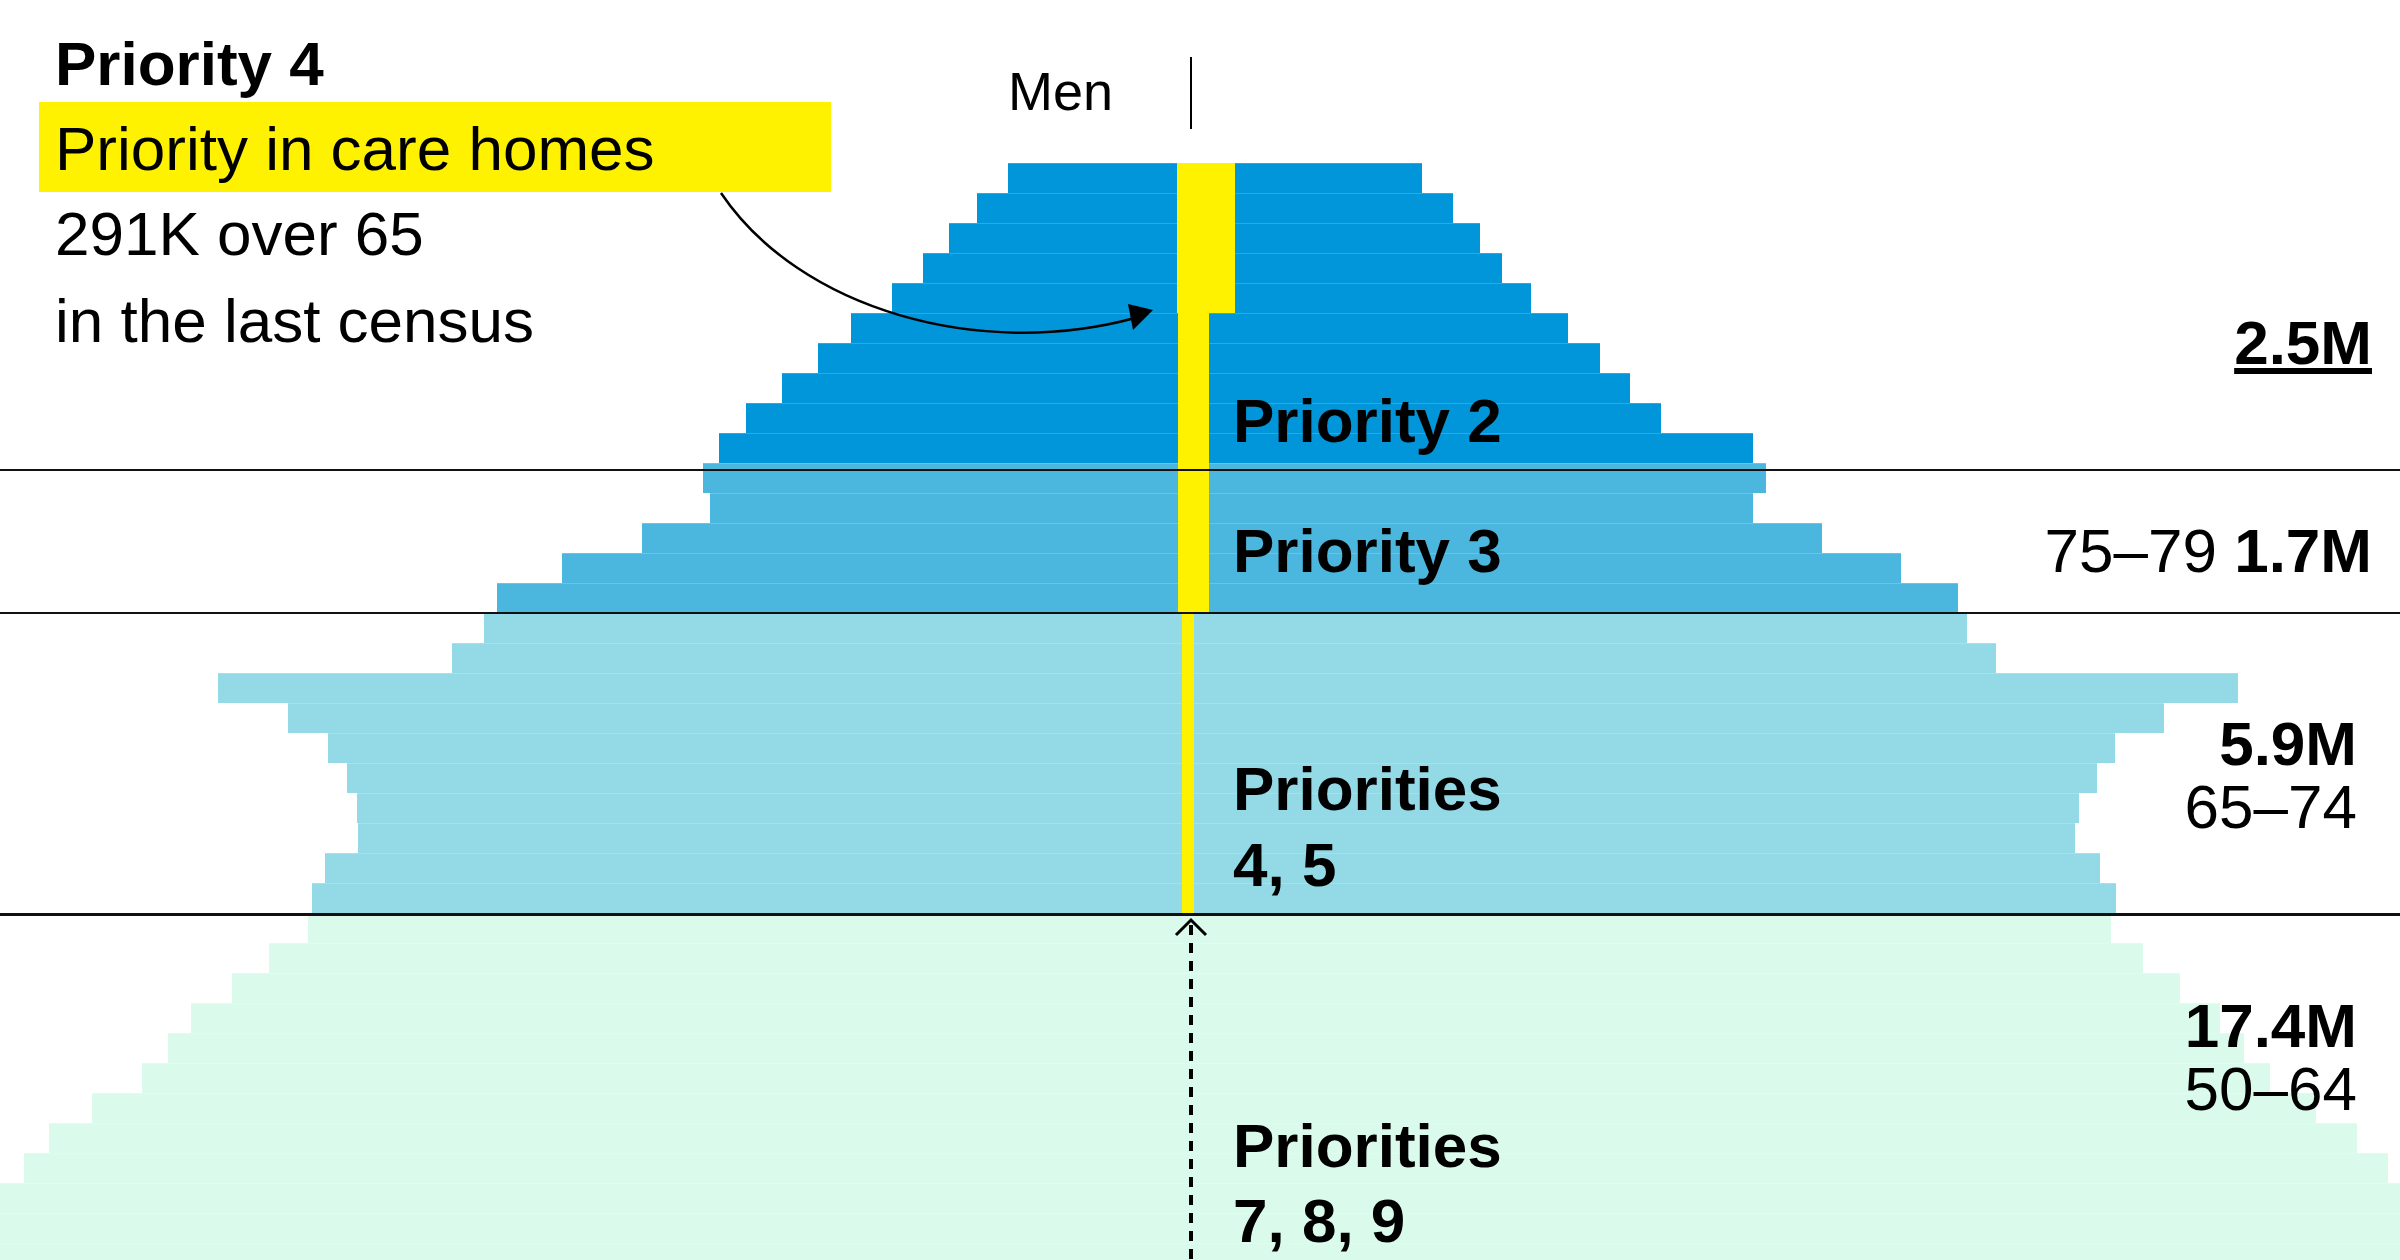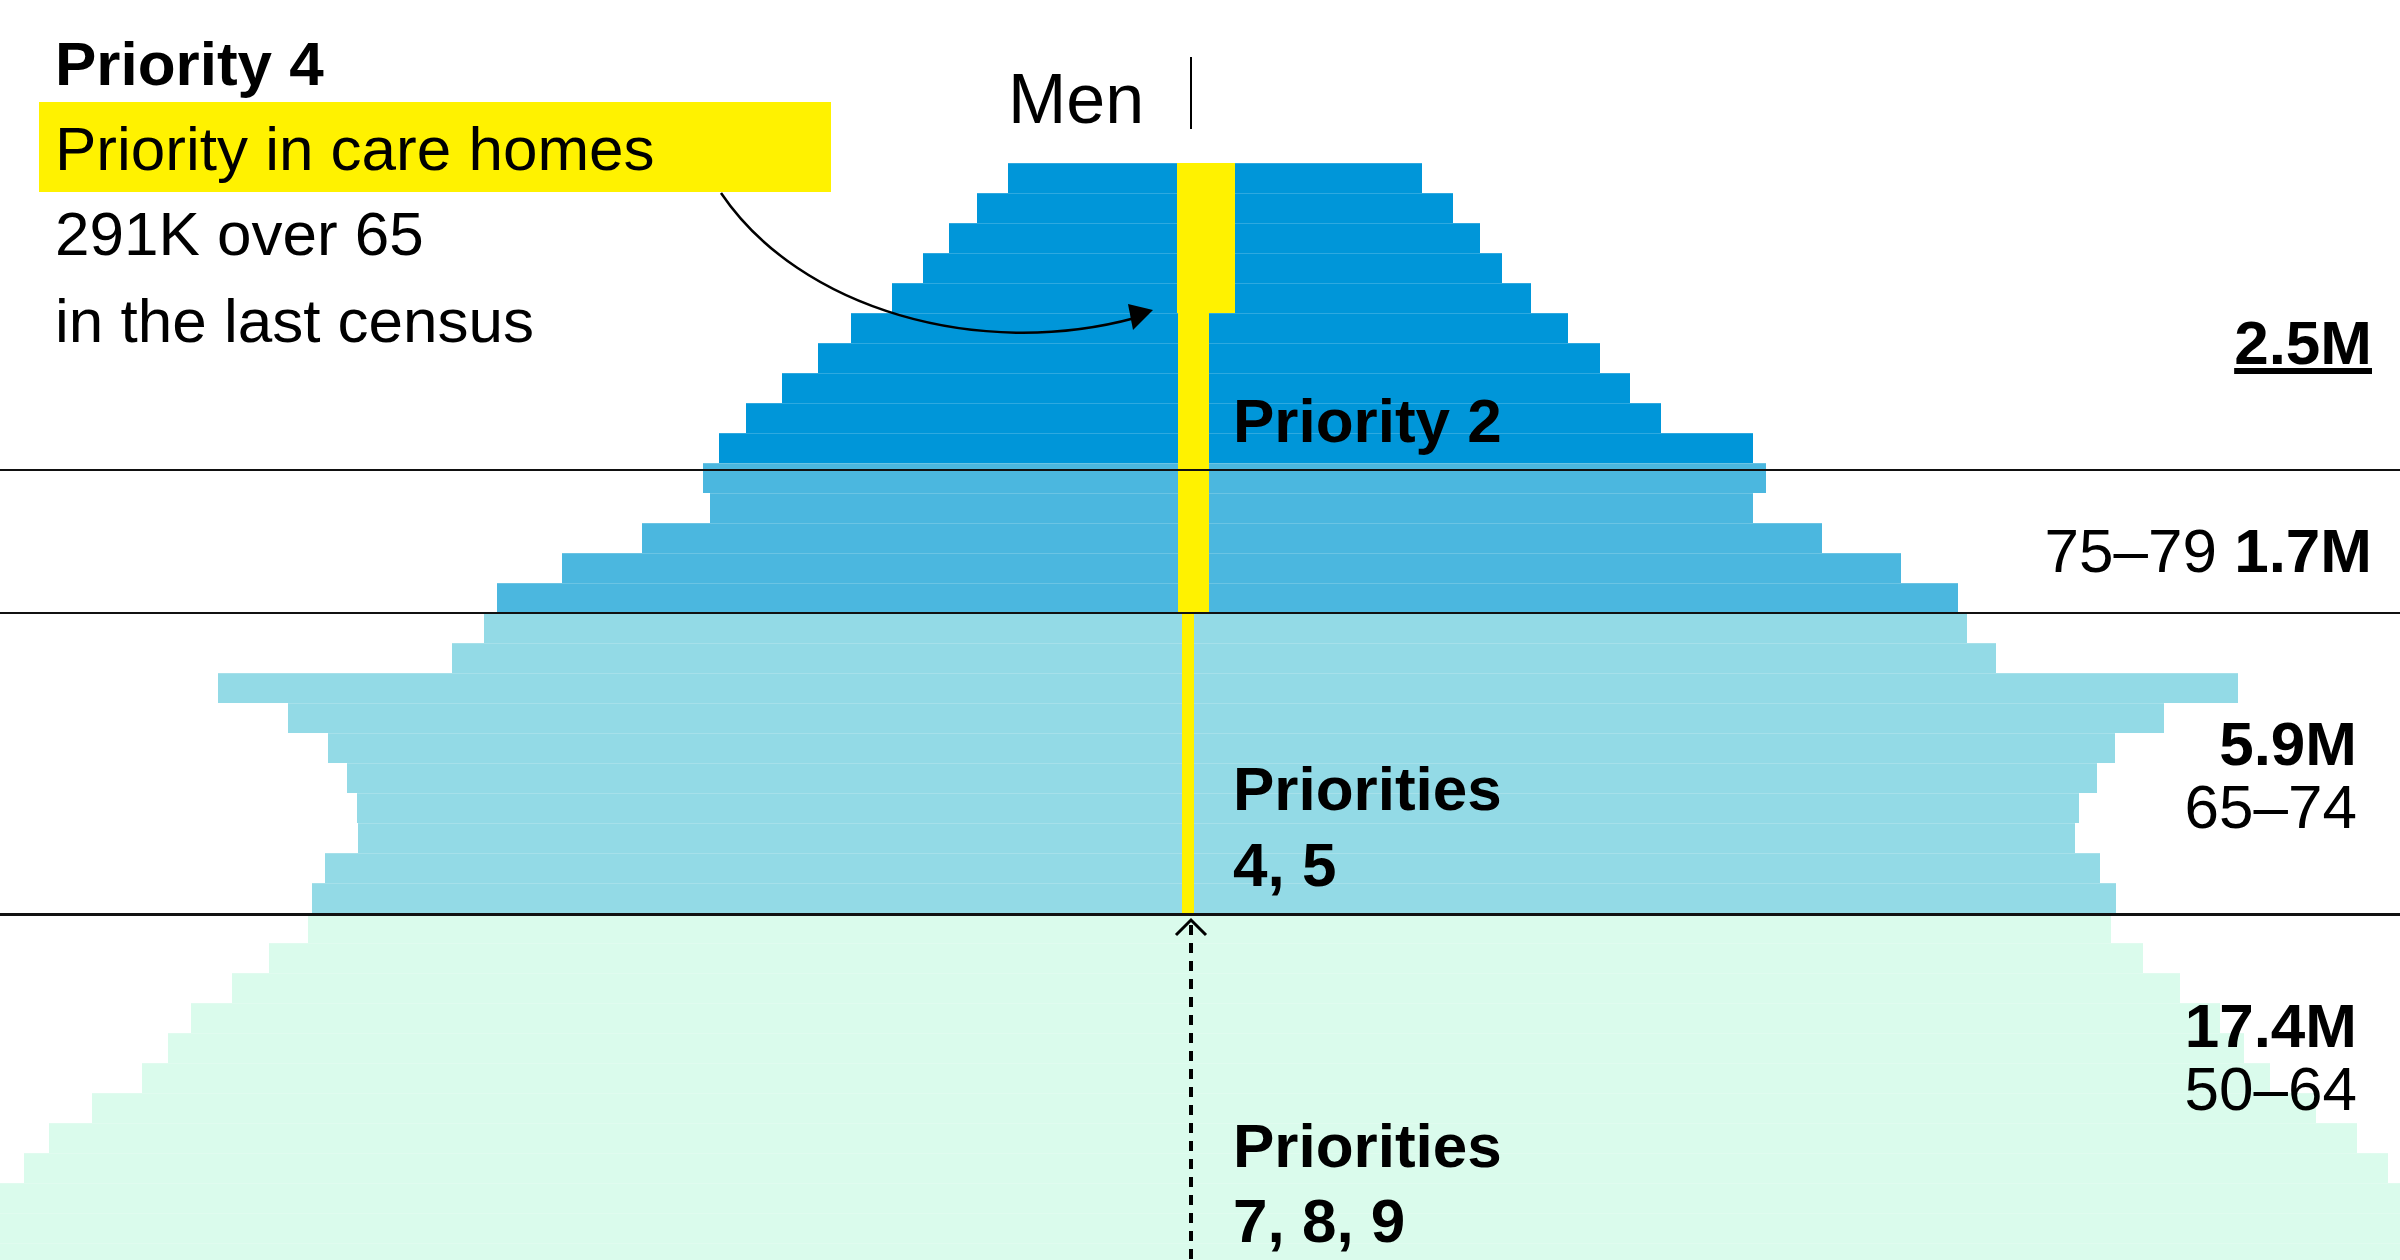--- a/index.html
+++ b/index.html
@@ -3,21 +3,21 @@
 <meta charset="utf-8">
 <style>
   html, body { margin:0; padding:0; background:#ffffff; }
   body { width:2400px; height:1260px; position:relative; overflow:hidden; font-family:"Liberation Sans", sans-serif; color:#000; }
   #chart { position:absolute; left:0; top:0; width:2400px; height:1260px; }
   .bar { position:absolute; height:30px; box-shadow: inset 0 1px 0 rgba(255,255,255,0.18); }
   .yellow { position:absolute; background:#FFF200; }
   .divider { position:absolute; left:0; width:2400px; height:2px; background:#111; }
   .txt { position:absolute; white-space:nowrap; line-height:1; }
   .bold { font-weight:bold; }
-  .f68 { font-size:70px; }
+  .f68 { font-size:54px; }
   .f62 { font-size:62px; }
   .hl { position:absolute; background:#FFF200; }
   .right { text-align:right; }
 </style>
 </head>
 <body>
 
 <div id="chart">
   <div id="bars">
       <div class="bar" style="left: 1008px; top: 163px; width: 183px; background: rgb(0, 150, 217);"></div>
@@ -115,20 +115,21 @@
 
   <div class="txt f68" style="left:1008px; top:64px;">Men</div>
 
   <div class="txt f62 bold" style="left:55px; top:33px;">Priority 4</div>
   <div class="hl" style="left:39px; top:102px; width:792px; height:90px;"></div>
   <div class="txt f62" style="left:55px; top:118px;">Priority in care homes</div>
   <div class="txt f62" style="left:55px; top:203px;">291K over 65</div>
   <div class="txt f62" style="left:55px; top:290px;">in the last census</div>
 
   <div class="txt f62 bold" style="left:1233px; top:390px;">Priority 2</div>
+  <div class="txt f62 bold" style="left:1233px; top:520px;">Priority 3</div>
   <div class="txt f62 bold" style="left:1233px; top:758px;">Priorities</div>
   <div class="txt f62 bold" style="left:1233px; top:834px;">4, 5</div>
   <div class="txt f62 bold" style="left:1233px; top:1115px;">Priorities</div>
   <div class="txt f62 bold" style="left:1233px; top:1190px;">7, 8, 9</div>
 
   <div class="txt f62 bold right" style="right:28px; top:312px;text-decoration:underline;">2.5M</div>
   <div class="txt f62 right" style="right:28px; top:520px;">
     <span>75–79</span>
     <span class="bold">1.7M</span>
   </div>

